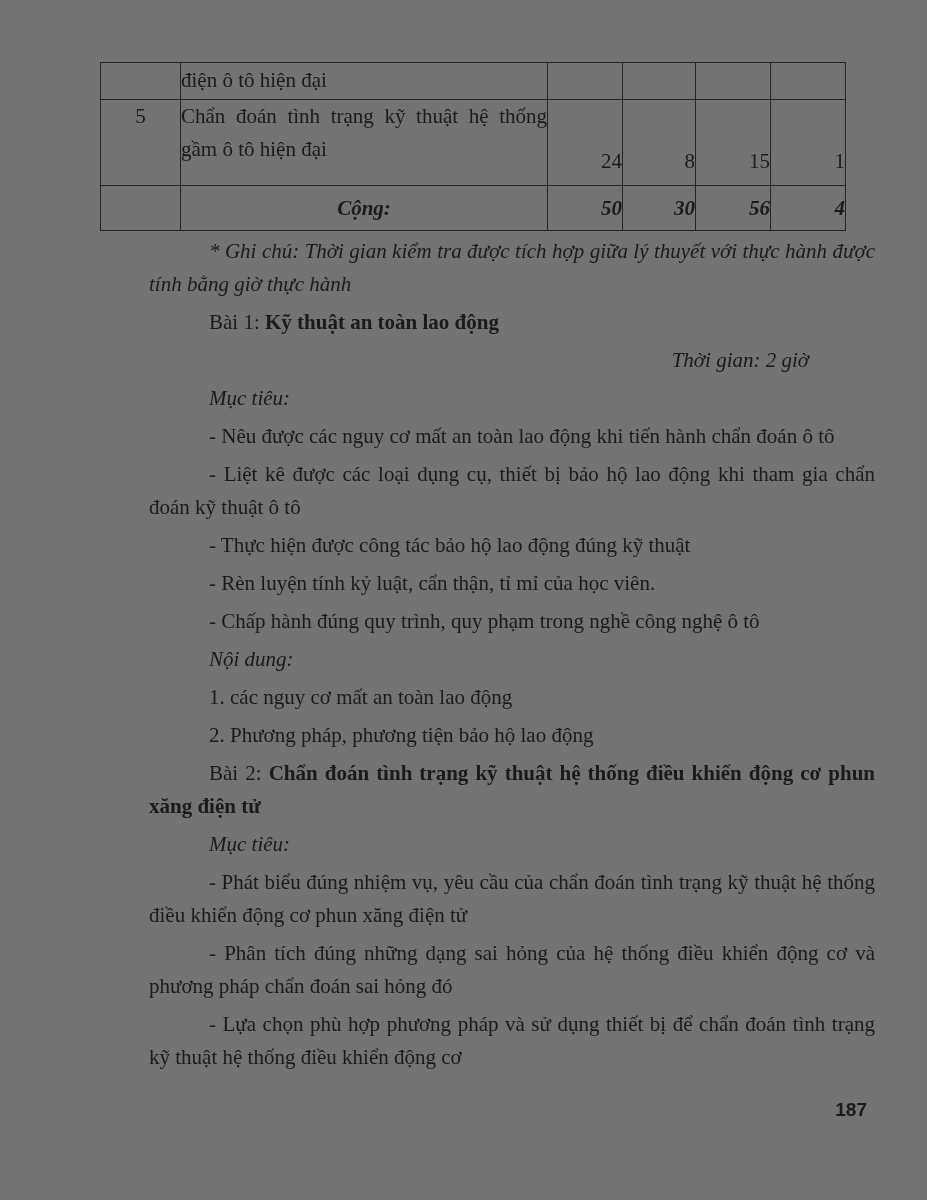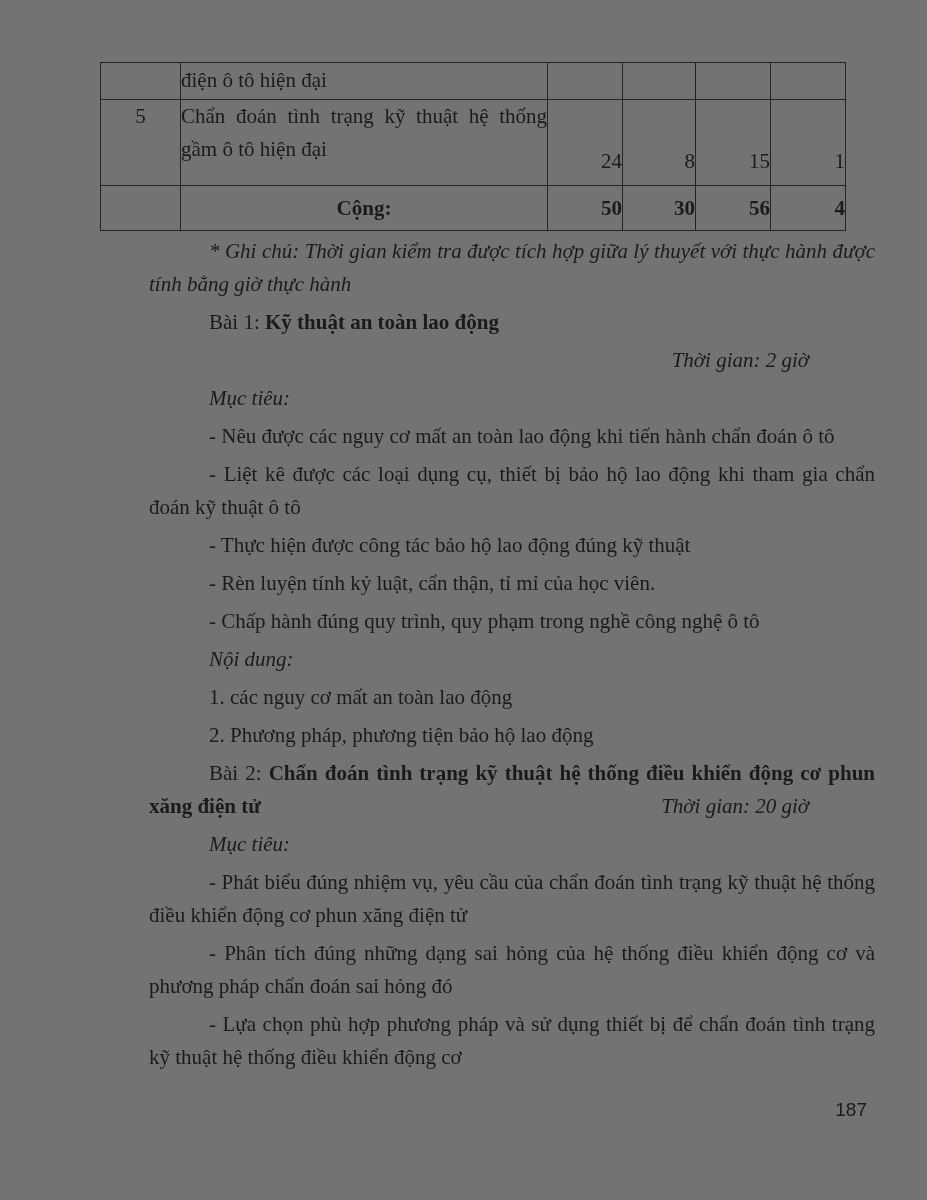--- a/index.html
+++ b/index.html
@@ -26,41 +26,41 @@
   tr.row-item td         { height: 78px; }
   tr.row-total td        { height: 44px; }
 
   td.c0 { text-align: center; vertical-align: top; padding-top: 7px; }
   td.c1 { text-align: justify; vertical-align: top; padding: 3px 8px 0 8px; }
   td.c2, td.c3, td.c4, td.c5 { text-align: right; }
   tr.row-item td.c2, tr.row-item td.c3, tr.row-item td.c4, tr.row-item td.c5 {
     vertical-align: bottom; padding-bottom: 7px;
   }
   tr.row-continuation td.c1 { vertical-align: top; padding-top: 1px; }
-  tr.row-total td { font-weight: bold; vertical-align: middle; }
+  tr.row-total td { font-weight: bold; vertical-align: middle; font-style: italic; }
   tr.row-total td.c1 { text-align: center; padding: 0; }
 
   
   .body-text { margin: 4px 0 0 6px; width: 769px; }
   .para { margin: 0 0 5px 0; }
   .para.indent { text-indent: 60px; margin-left: 43px; }
   .para.align-justify { text-align: justify; }
   .para.align-right { text-align: right; padding-right: 66px; }
   .para.rel { position: relative; }
   .it { font-style: italic; }
   .b  { font-weight: bold; }
   .time-float {
     position: absolute; right: 66px; bottom: 0;
     font-style: italic; text-indent: 0; white-space: nowrap;
   }
 
   .page-number {
     position: absolute; top: 1098px; right: 60px;
     font-family: "Liberation Sans", "DejaVu Sans", sans-serif;
-    font-size: 19px; line-height: 24px; color: #1b1b1b;
+    font-size: 19px; line-height: 24px; color: #1b1b1b; font-weight: bold;
   }
 </style>
 </head>
 <body>
 
 <div class="page">
   <div class="content">
 
     <table class="curriculum">
       <colgroup>
@@ -105,21 +105,21 @@
         <div class="para align-right"><span class="it">Thời gian: 2 giờ</span></div>
         <div class="para indent"><span class="it">Mục tiêu:</span></div>
         <div class="para indent"><span>- Nêu được các nguy cơ mất an toàn lao động khi tiến hành chẩn đoán ô tô</span></div>
         <div class="para indent align-justify"><span>- Liệt kê được các loại dụng cụ, thiết bị bảo hộ lao động khi tham gia chẩn đoán kỹ thuật ô tô</span></div>
         <div class="para indent"><span>- Thực hiện được công tác bảo hộ lao động đúng kỹ thuật</span></div>
         <div class="para indent"><span>- Rèn luyện tính kỷ luật, cẩn thận, tỉ mỉ của học viên.</span></div>
         <div class="para indent"><span>- Chấp hành đúng quy trình, quy phạm trong nghề công nghệ ô tô</span></div>
         <div class="para indent"><span class="it">Nội dung:</span></div>
         <div class="para indent"><span>1. các nguy cơ mất an toàn lao động</span></div>
         <div class="para indent"><span>2. Phương pháp, phương tiện bảo hộ lao động</span></div>
-        <div class="para indent align-justify rel"><span>Bài 2: </span><span class="b">Chẩn đoán tình trạng kỹ thuật hệ thống điều khiển động cơ phun xăng điện tử</span><span class="time-float">Thời gian: 20 giờ</span></div>
+        <div class="para indent align-justify rel"><span>Bài 2: </span><span class="b">Chẩn đoán tình trạng kỹ thuật hệ thống điều khiển động cơ phun xăng điện tử</span></div>
         <div class="para indent"><span class="it">Mục tiêu:</span></div>
         <div class="para indent align-justify"><span>- Phát biểu đúng nhiệm vụ, yêu cầu của chẩn đoán tình trạng kỹ thuật hệ thống điều khiển động cơ phun xăng điện tử</span></div>
         <div class="para indent align-justify"><span>- Phân tích đúng những dạng sai hỏng của hệ thống điều khiển động cơ và phương pháp chẩn đoán sai hỏng đó</span></div>
         <div class="para indent align-justify"><span>- Lựa chọn phù hợp phương pháp và sử dụng thiết bị để chẩn đoán tình trạng kỹ thuật hệ thống điều khiển động cơ</span></div>
       </div>
 
   </div>
 
   <div class="page-number">187</div>
 </div>

